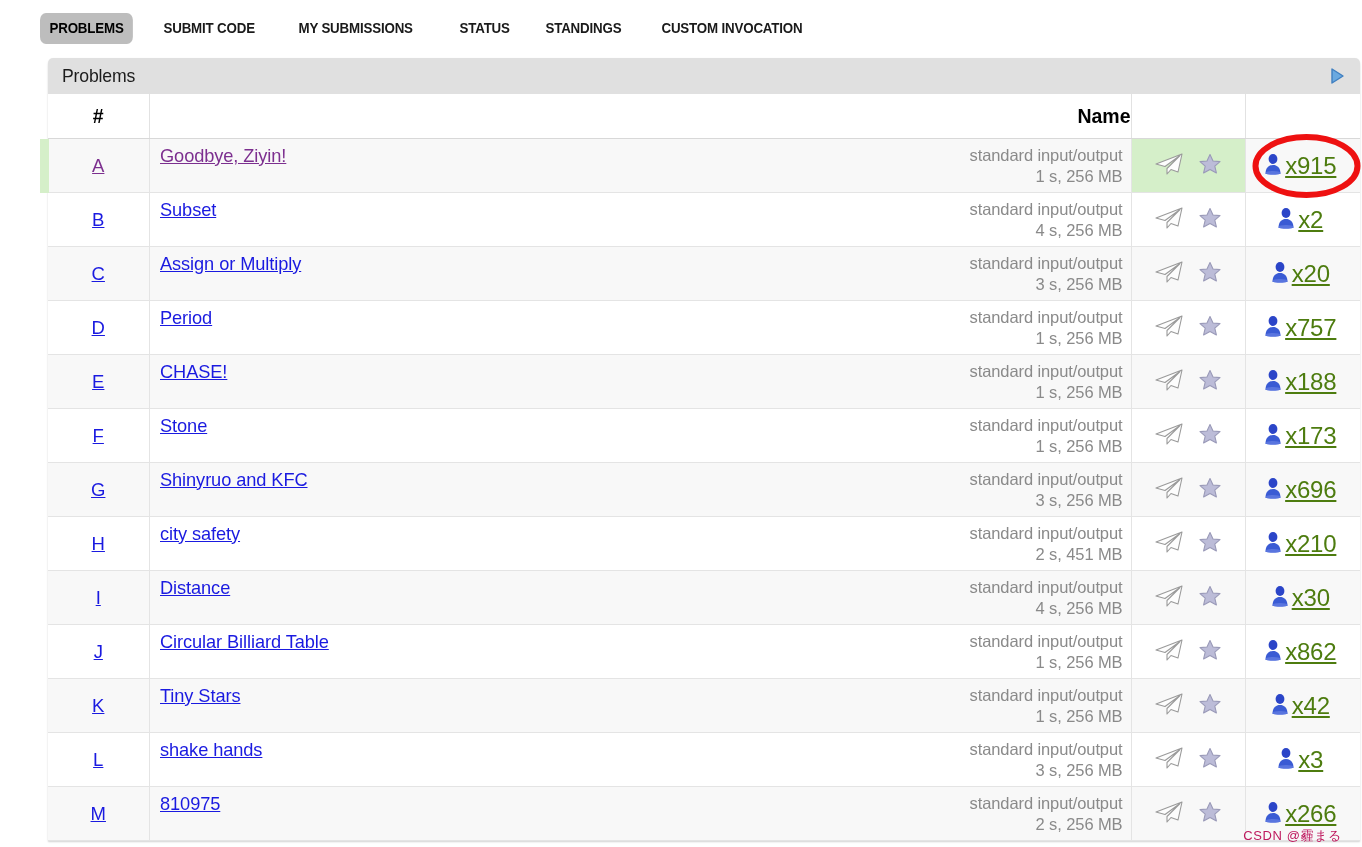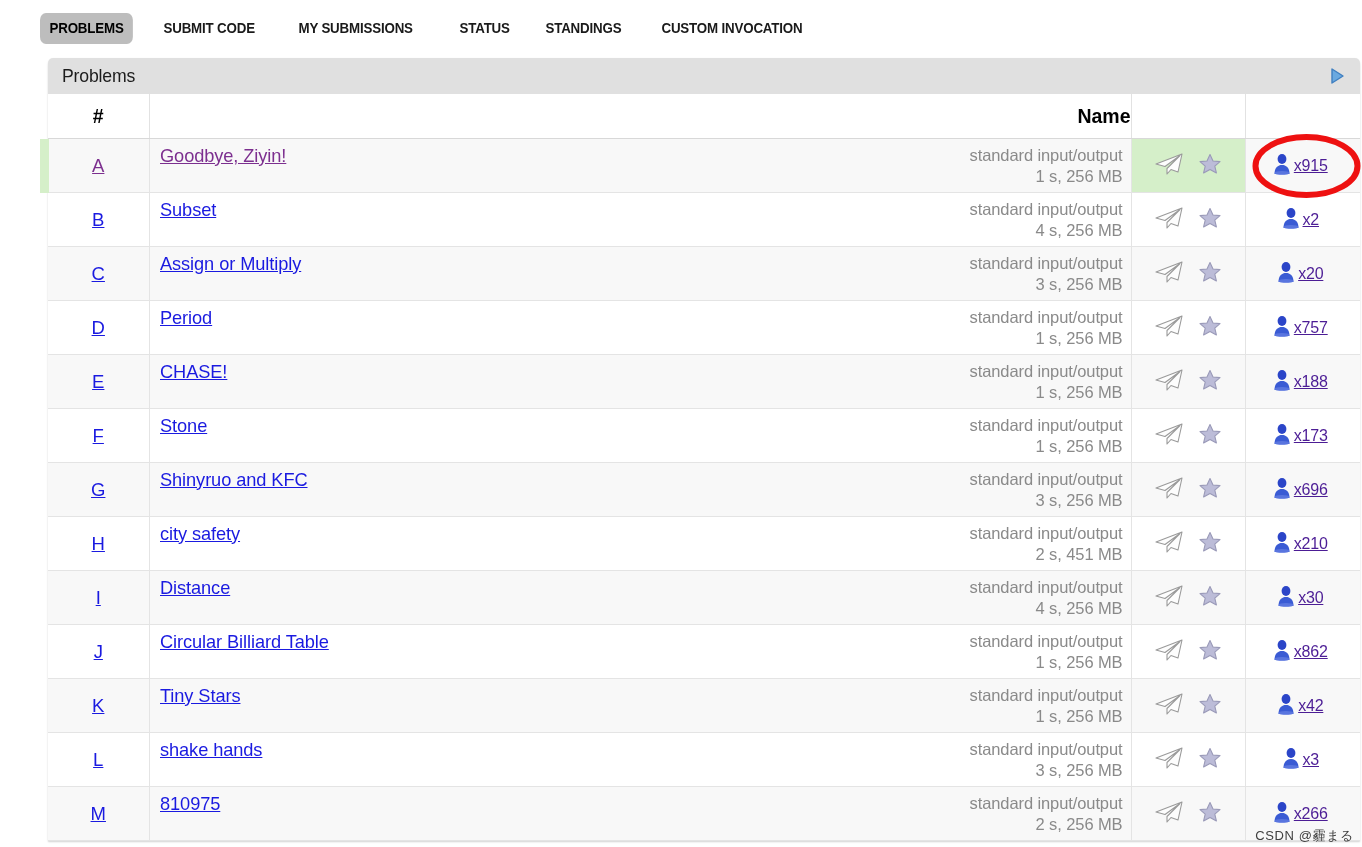--- a/index.html
+++ b/index.html
@@ -171,22 +171,22 @@
     white-space: nowrap;
   }
   .count-inner {
     display: inline-flex;
     align-items: center;
     justify-content: flex-end;
     gap: 2px;
     padding-right: 6px;
   }
   .count-link {
-    font-size: 16px;
-    color: #4c1d95;
+    font-size: 24px;
+    color: #4d7c0f;
     text-decoration: underline;
     letter-spacing: -0.2px;
   }
 
   
   #solved-strip {
     position: absolute;
     left: 40px;
     width: 9px;
     background: #d5efc9;
@@ -200,24 +200,24 @@
     top: 133px;
     width: 111px;
     height: 66px;
     z-index: 20;
     pointer-events: none;
   }
 
   
   #watermark {
     position: absolute;
-    right: 8px;
+    right: 20px;
     bottom: 2px;
     font-size: 13px;
-    color: #404040;
+    color: #be185d;
     letter-spacing: 0.6px;
     z-index: 25;
     white-space: nowrap;
   }
 </style>
 </head>
 <body>
 
 <div id="nav">
     <div class="nav-tab active">PROBLEMS</div>

